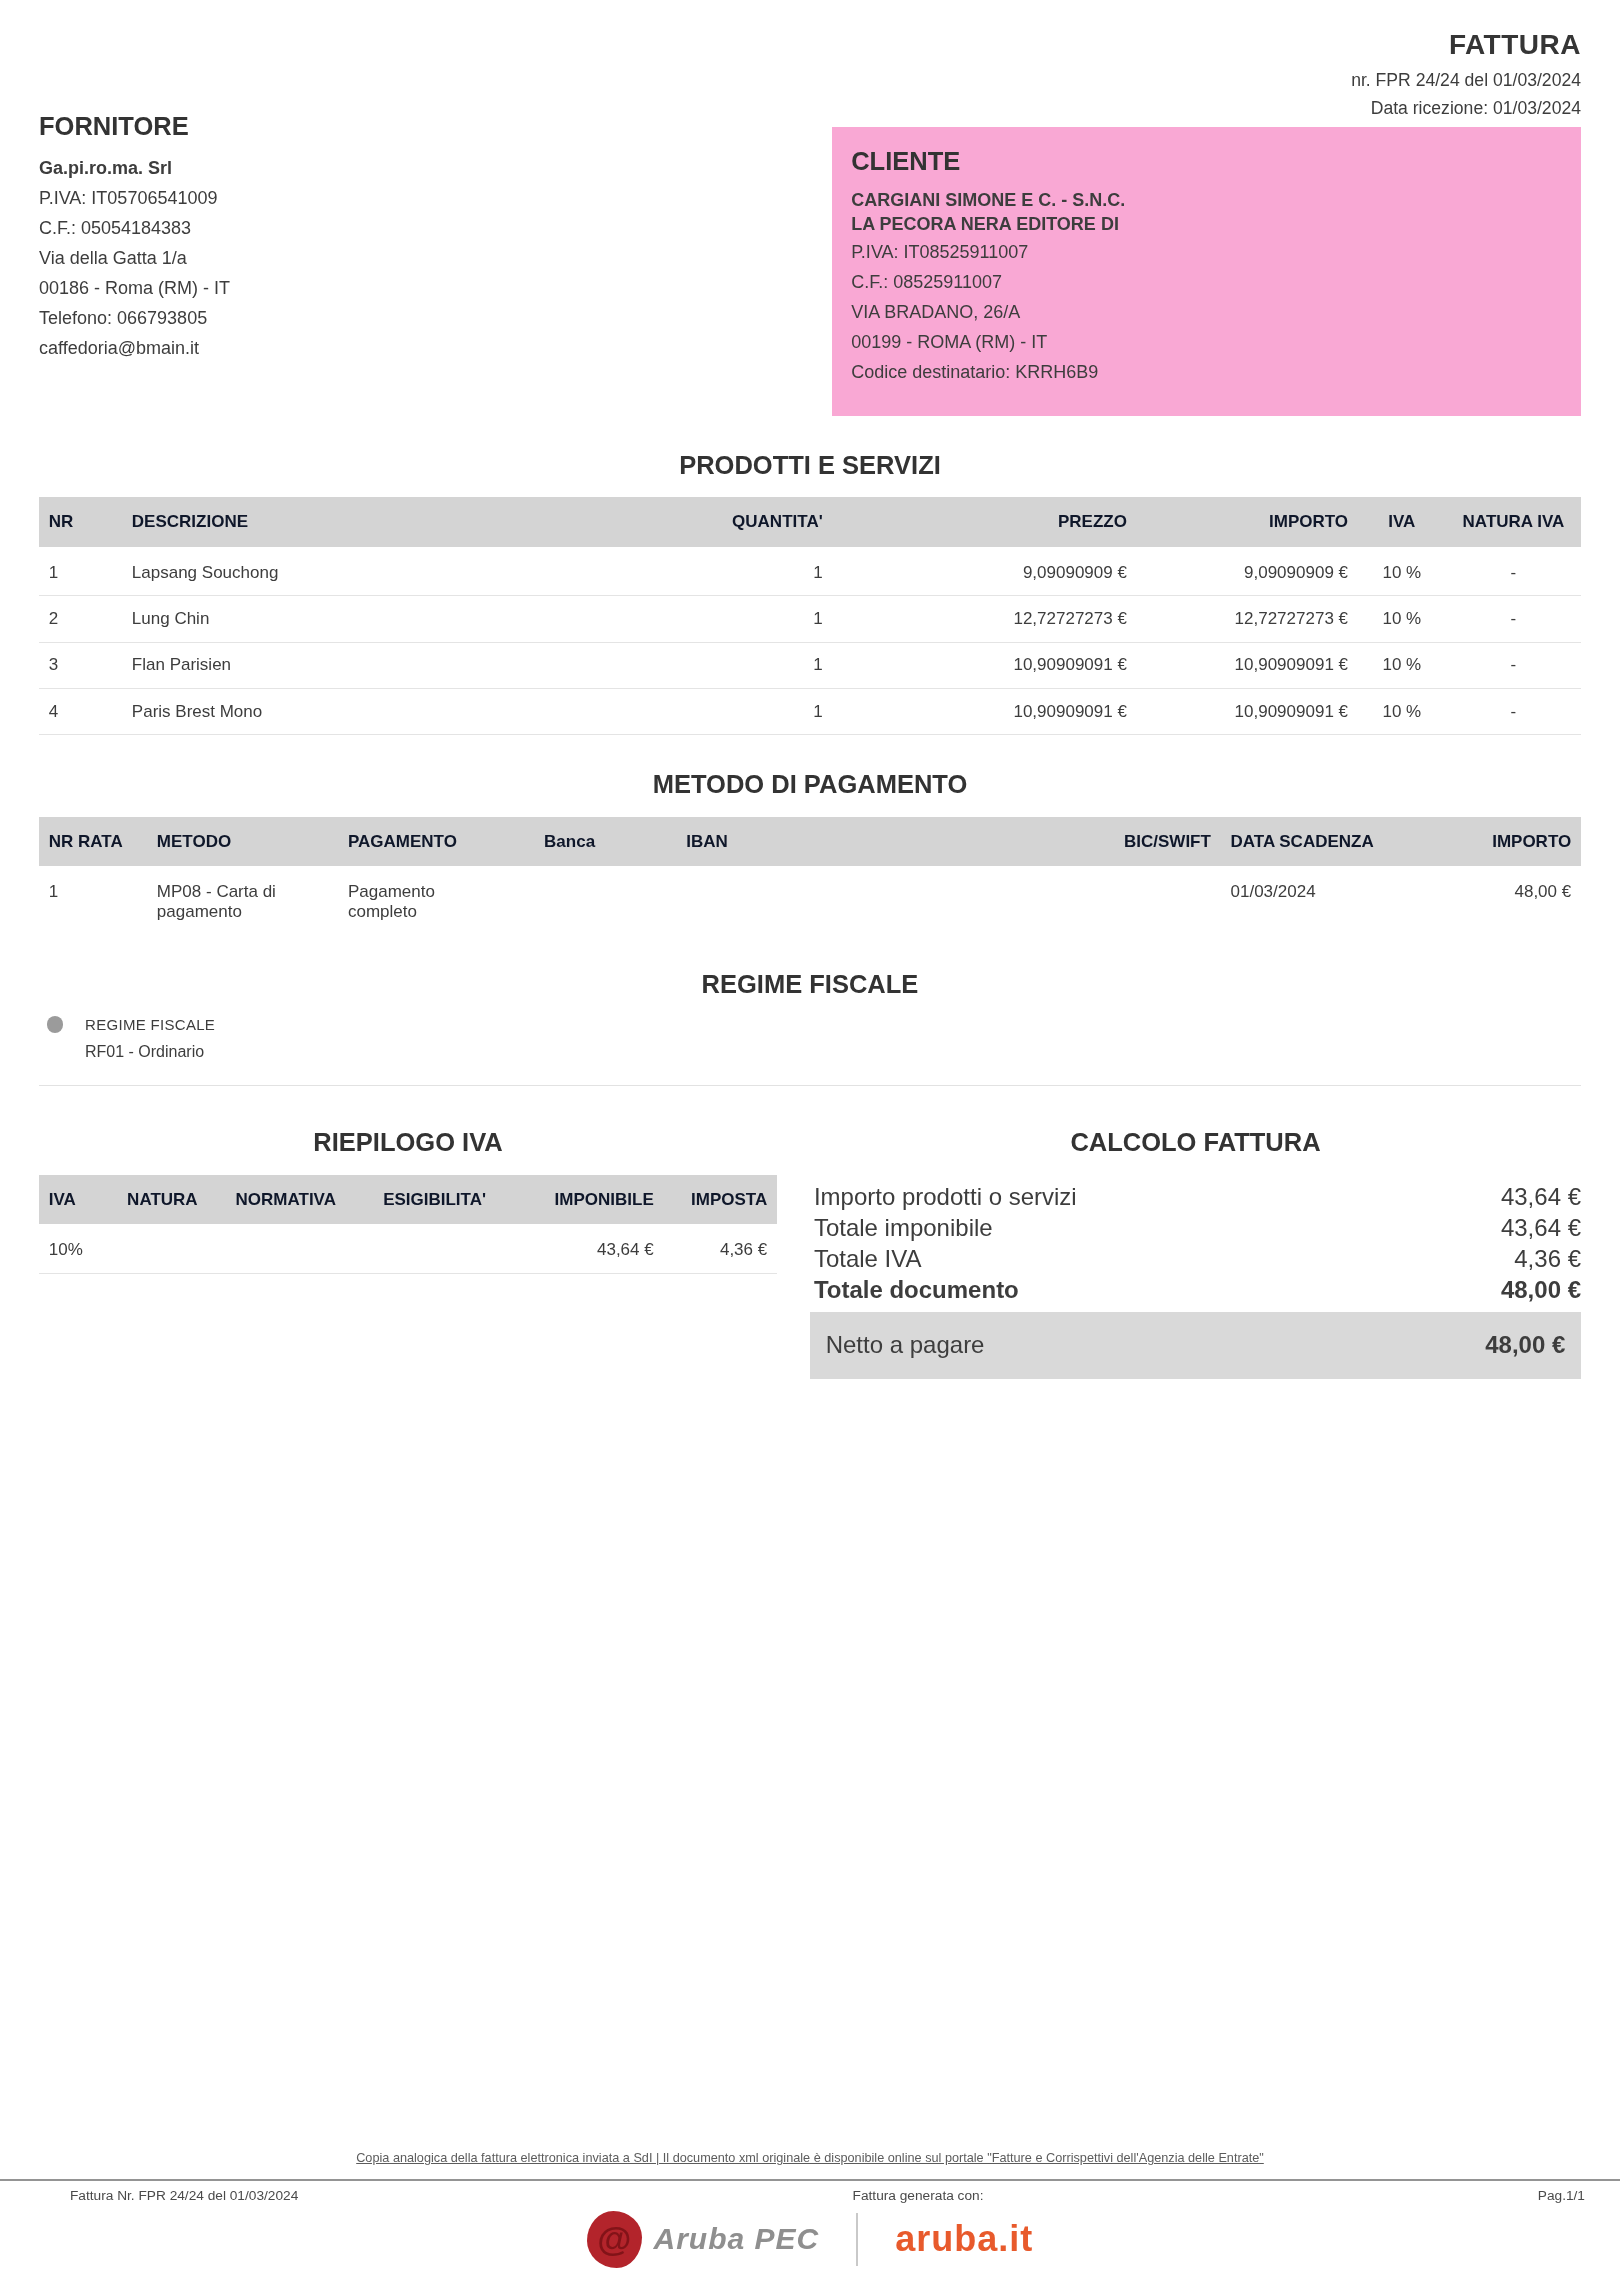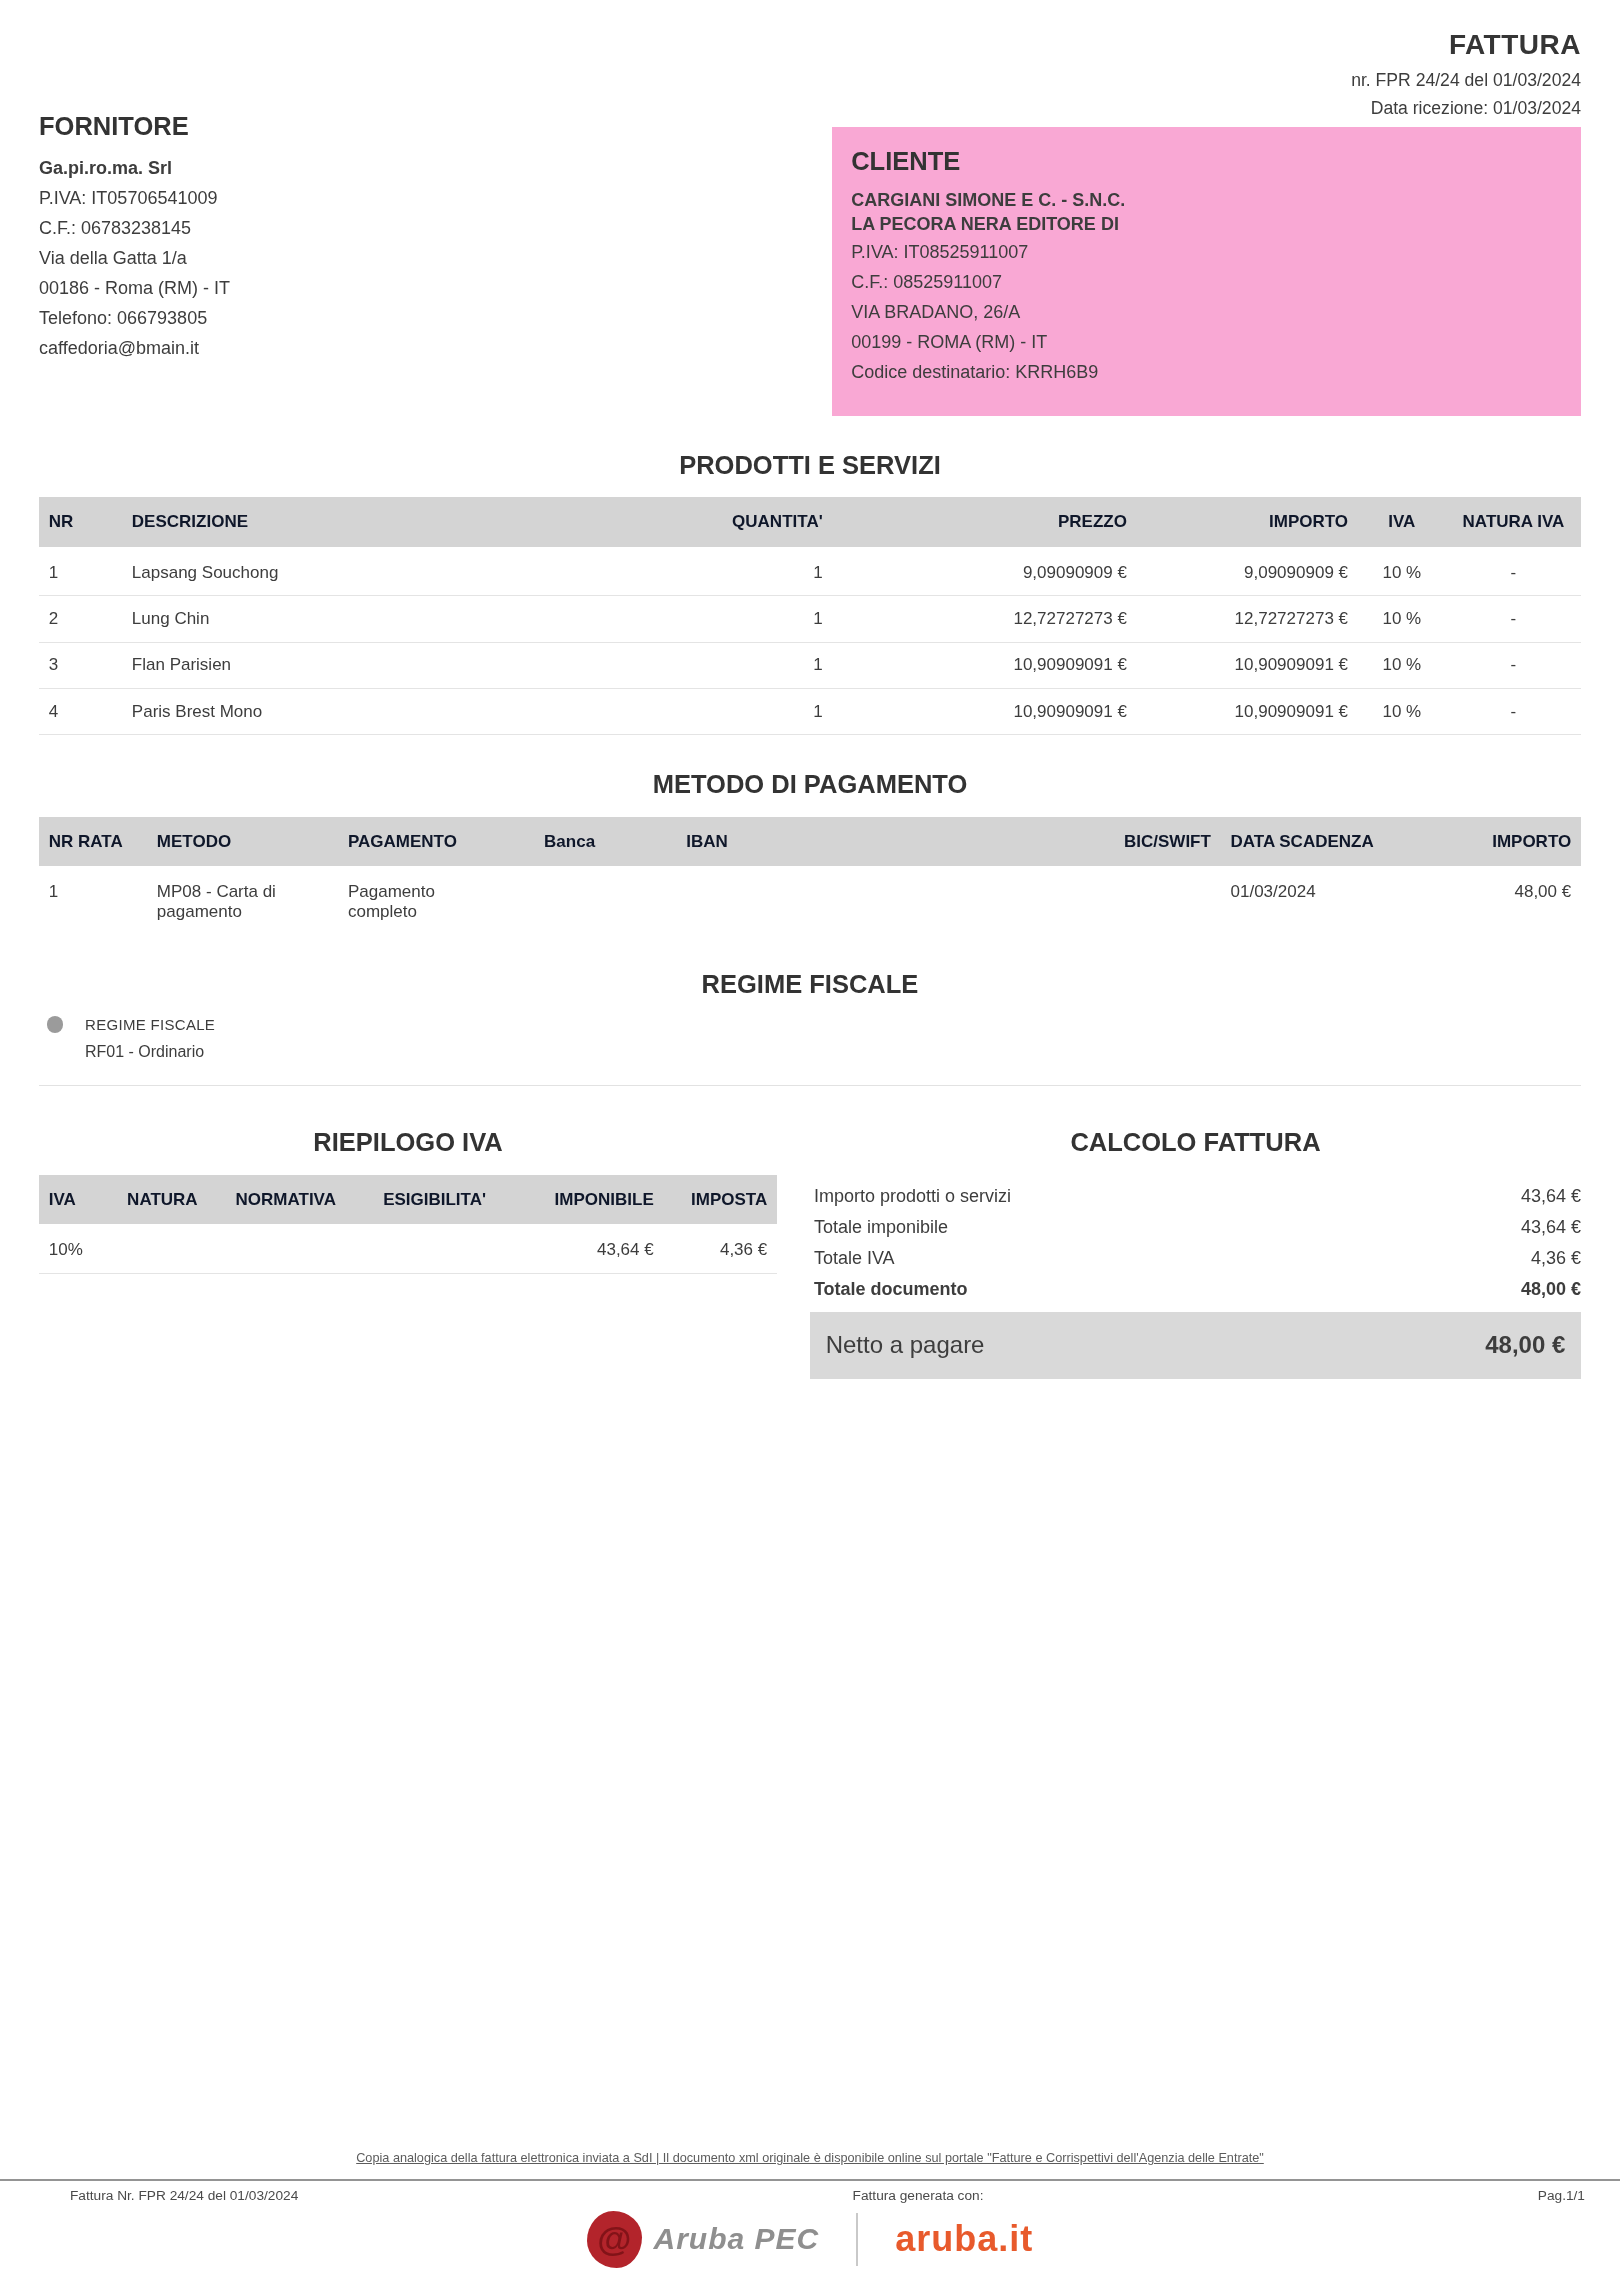--- a/index.html
+++ b/index.html
@@ -46,21 +46,21 @@
   .bullet { width:16.7px; height:16.7px; border-radius:50%; background:#9b9b9b; margin-right:21.6px; flex:0 0 auto; }
   .regime-label { font-size:15px; letter-spacing:0.3px; }
   .regime-value { font-size:16px; margin:9.8px 0 0 46px; }
   .regime-sep { border:none; border-top:1px solid #e2e2e2; margin:23.5px 0 0; }
 
   
   .bottom-cols { display:flex; margin-top:7.8px; }
   .col-left  { flex:0 0 50%; padding-right:33px; }
   .col-right { flex:1; }
   .calc-rows { margin-top:23.5px; }
-  .calc-row { display:flex; justify-content:space-between; font-size:18px; line-height:31px; padding-left:3.9px; }
+  .calc-row { display:flex; justify-content:space-between; font-size:24px; line-height:31px; padding-left:3.9px; }
   .calc-row.bold { font-weight:bold; }
   .net-box { background:#d9d9d9; display:flex; justify-content:space-between; align-items:center; margin-top:7px; padding:19.6px 15.7px; font-size:24px; }
   .net-value { font-weight:bold; }
 
   
   .footer { position:absolute; left:0; right:0; bottom:0; }
   .disclaimer { text-align:center; font-size:12.7px; color:#5c5c5c; margin:0 59px 13.7px;text-decoration:underline; }
   .footer-rule { border:none; border-top:2px solid #949494; margin:0; }
   .footer-bar { display:flex; justify-content:space-between; padding:6.9px 35px 0; font-size:13.7px; color:#4a4a4a;margin-left:35px; }
   .logos { display:flex; justify-content:center; align-items:center; gap:37px; margin-top:7.8px; padding-bottom:25.5px; }
@@ -77,21 +77,21 @@
 <div class="page">
 
   <div class="doc-title">FATTURA</div>
   <div class="doc-sub">nr. FPR 24/24 del 01/03/2024</div>
 
   <div class="parties">
     <div class="party-left">
       <div class="section-heading">FORNITORE</div>
       <div class="info-name">Ga.pi.ro.ma. Srl</div>
       <div class="info-line">P.IVA: IT05706541009</div>
-      <div class="info-line">C.F.: 06783238145</div>
+      <div class="info-line">C.F.: 05054184383</div>
       <div class="info-line">Via della Gatta  1/a</div>
       <div class="info-line">00186 - Roma (RM) - IT</div>
       <div class="info-line">Telefono: 066793805</div>
       <div class="info-line">caffedoria@bmain.it</div>
     </div>
 
     <div class="party-right">
       <div class="reception">Data ricezione: 01/03/2024</div>
       <div class="client-box">
         <div class="section-heading">CLIENTE</div>

